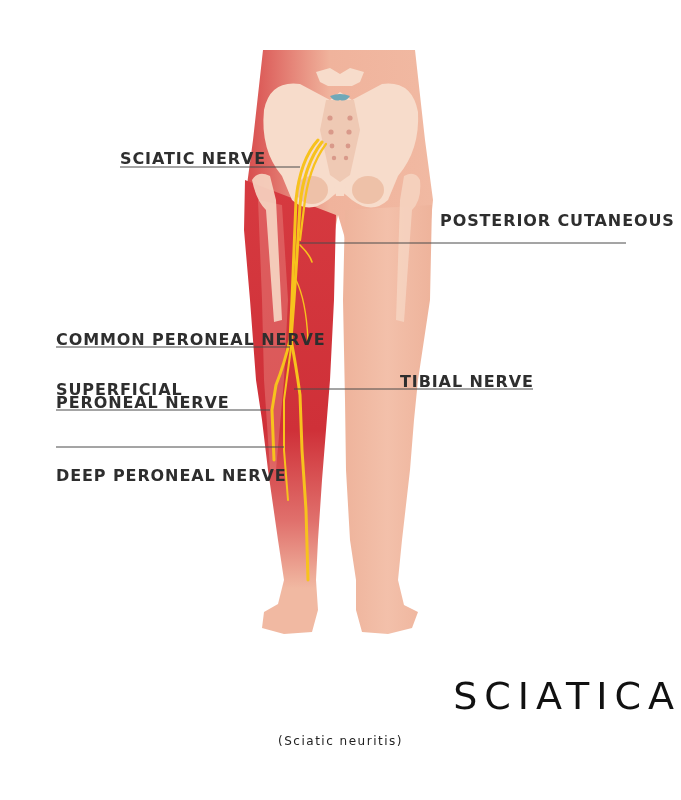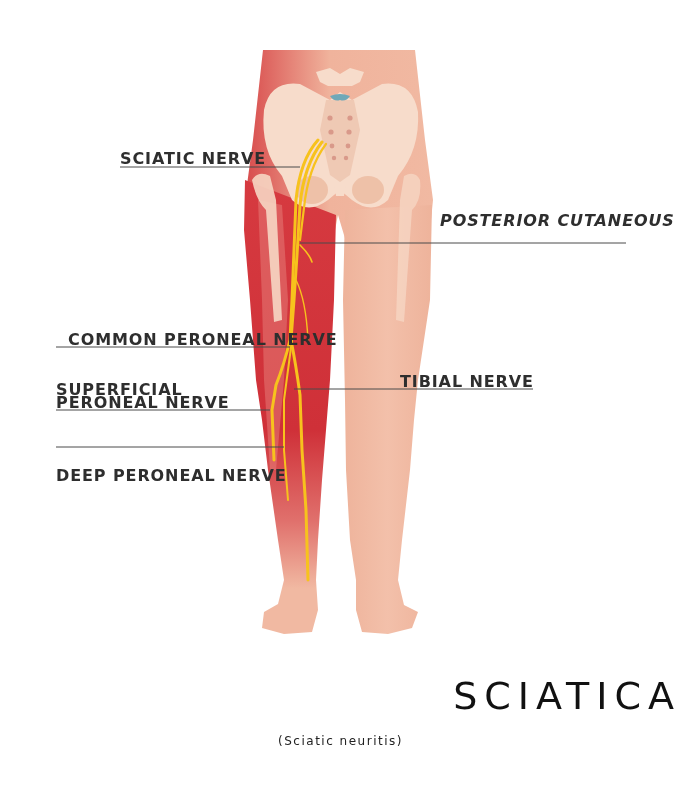--- a/index.html
+++ b/index.html
@@ -90,25 +90,25 @@
     <line x1="300" y1="243" x2="626" y2="243"></line>
     <line x1="56" y1="347" x2="290" y2="347"></line>
     <line x1="294" y1="389" x2="533" y2="389"></line>
     <line x1="56" y1="410" x2="270" y2="410"></line>
     <line x1="56" y1="447" x2="284" y2="447"></line>
   </g>
 </svg>
 
 <div class="label" style="left:120px; top:152px;">SCIATIC NERVE</div>
 
-<div class="label right" style="left:440px; top:214px; width:186px;font-style:italic;">
+<div class="label right" style="left:440px; top:214px; width:186px;">
   <div>POSTERIOR CUTANEOUS</div>
 </div>
 
-<div class="label" style="left:68px; top:333px;">COMMON PERONEAL NERVE</div>
+<div class="label" style="left:56px; top:333px;">COMMON PERONEAL NERVE</div>
 
 <div class="label right" style="left:400px; top:375px; width:133px;">TIBIAL NERVE</div>
 
 <div class="label" style="left:56px; top:383px;">
   <div>SUPERFICIAL</div>
   <div>PERONEAL NERVE</div>
 </div>
 
 <div class="label" style="left:56px; top:433px;margin-top:36px;">DEEP PERONEAL NERVE</div>
 

